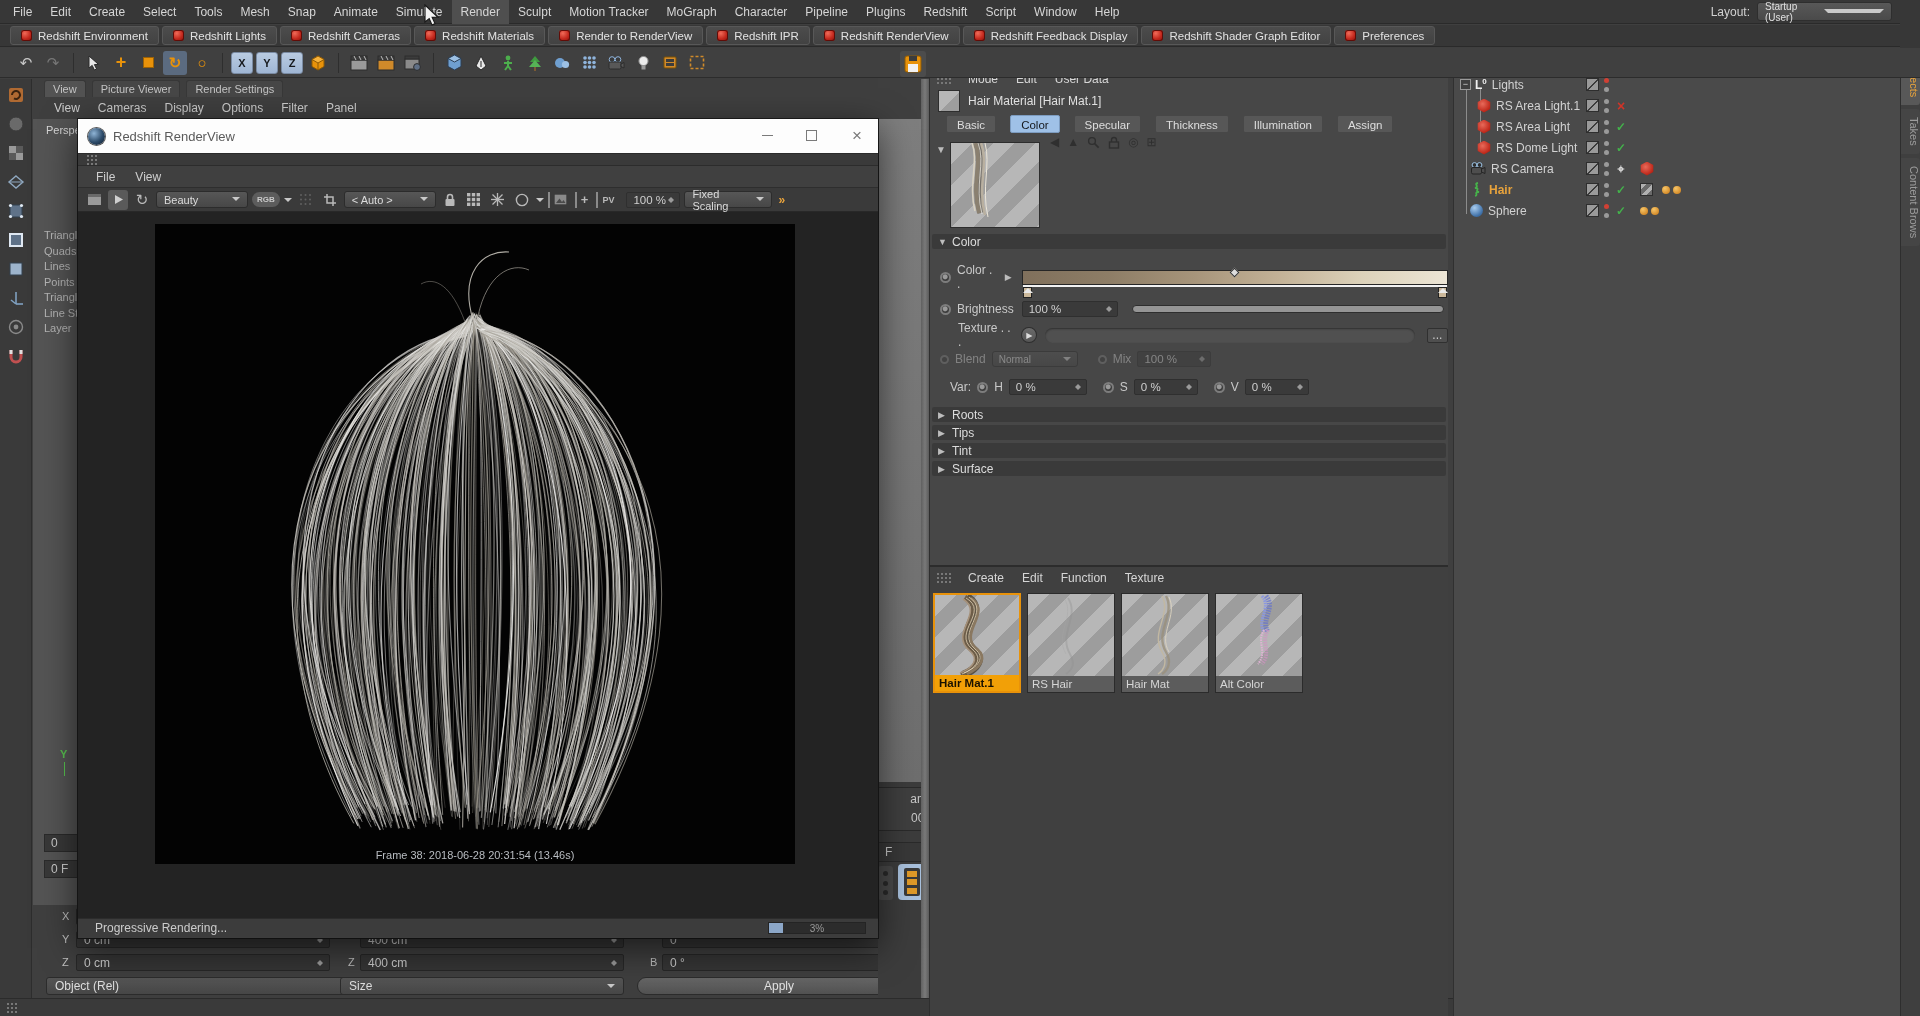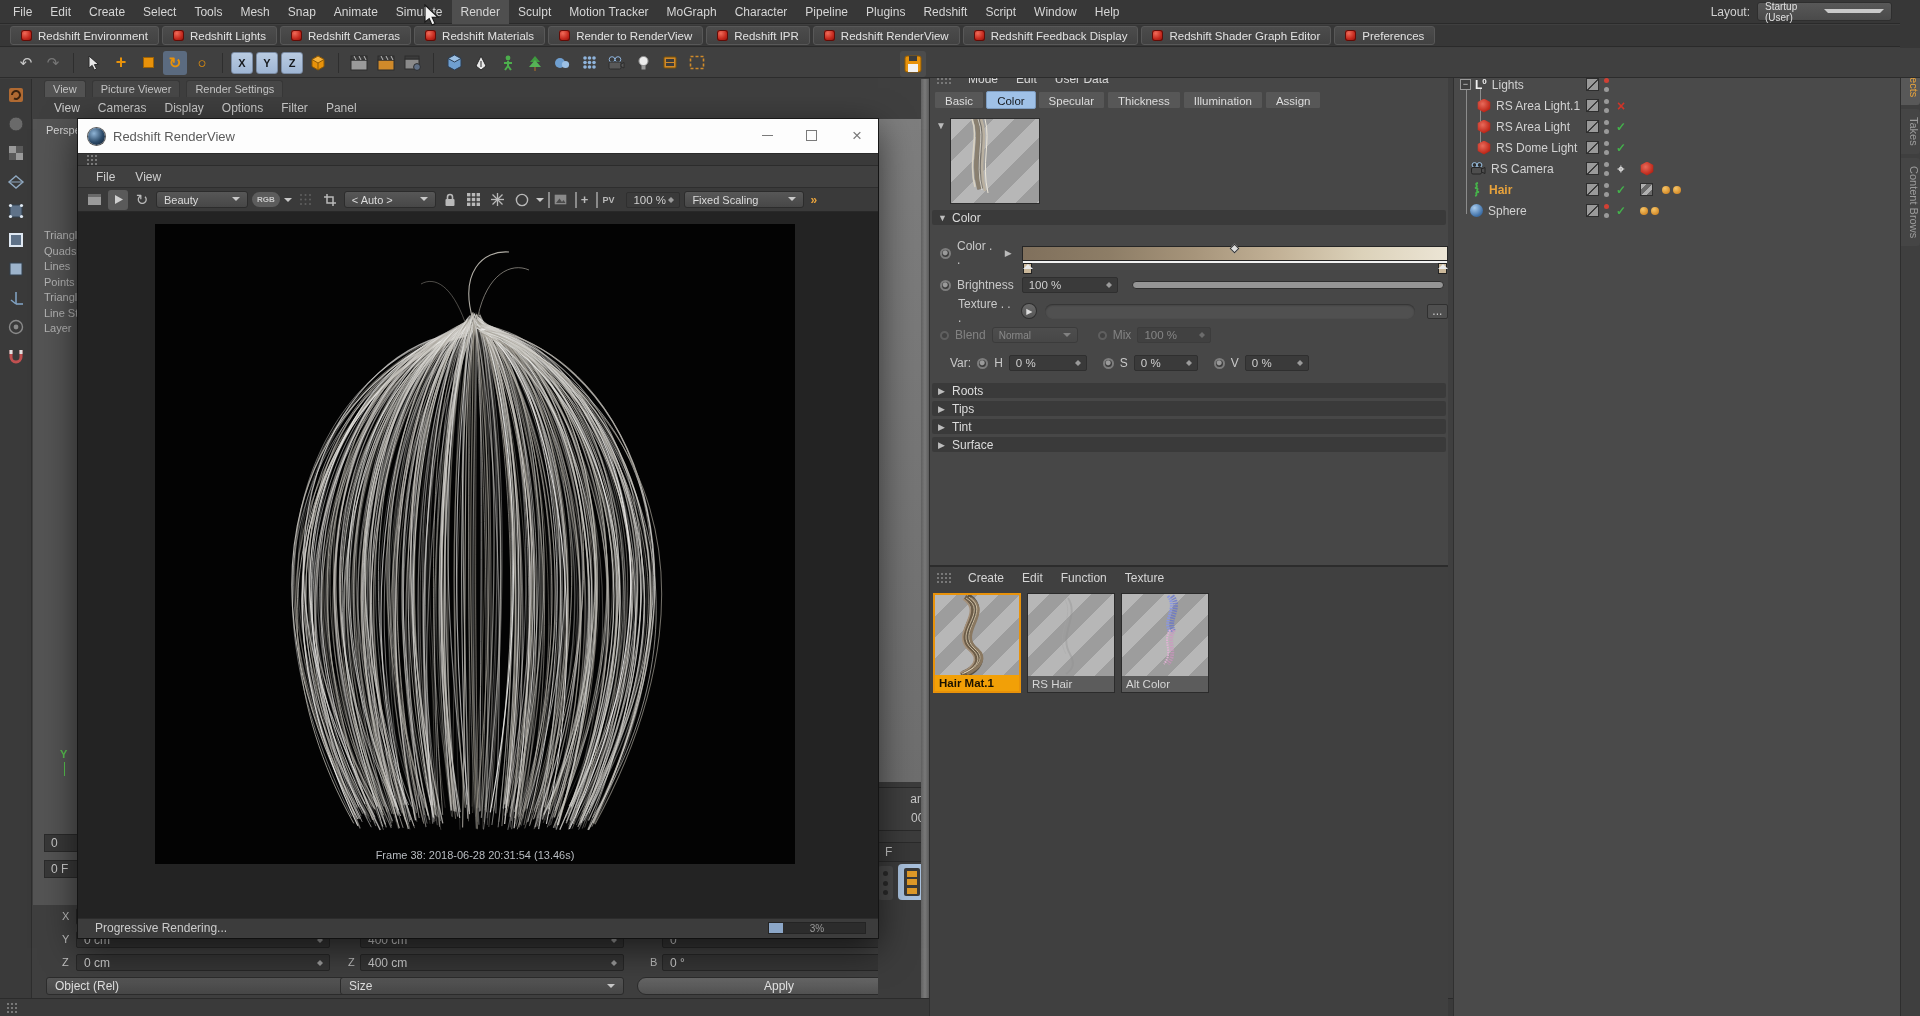--- a/index.html
+++ b/index.html
@@ -84,21 +84,21 @@
 .field .spin{margin-left:auto;}
 
 #attrs{left:929px;top:48px;width:519px;height:517px;background:#474747;z-index:4;border-left:1px solid #2e2e2e;}
 #attr-tabs{display:flex;height:20px;background:#3a3a3a;align-items:flex-end;padding-left:4px;gap:2px;}
 .attrtab{height:17px;padding:0 12px;line-height:17px;color:#9a9a9a;border-radius:3px 3px 0 0;}
 .attrtab.active{background:#4f4f4f;color:#e8a33c;}
 #attr-menu{height:21px;}
 #attr-title{display:flex;align-items:center;gap:8px;padding:2px 6px 2px 8px;height:24px;}
 #attr-title .thumb{width:22px;height:22px;border:1px solid #2e2e2e;}
 #attr-icons{position:absolute;left:120px;top:46px;display:flex;gap:8px;align-items:center;color:#3c3c3c;}
-#sec-tabs{display:flex;gap:2px;padding:2px 0 3px 4px;}
+#sec-tabs{display:flex;gap:14px;padding:2px 0 3px 4px;margin-left:12px;}
 .sectab{height:18px;line-height:18px;text-align:center;background:#575757;border:1px solid #474747;border-radius:2px;color:#dedede;font-size:11.5px;padding:0 10px;}
 .sectab.active{background:#9fc1e7;color:#15181c;border-color:#7d9cc0;}
 #preview-row{display:flex;padding:6px 0 4px 6px;gap:4px;}
 #preview-arrow{color:#bbb;font-size:10px;margin-top:2px;}
 #mat-preview{width:90px;height:86px;border:1px solid #2d2d2d;position:relative;overflow:hidden;}
 .sechead{height:15px;background:#3a3a3a;border-radius:2px;margin:2px 2px 0 2px;display:flex;align-items:center;gap:6px;padding-left:6px;color:#dcdcdc;}
 .sechead .arr{font-size:9px;color:#bdbdbd;width:8px;}
 .arow{display:flex;align-items:center;position:relative;height:24px;padding-left:10px;gap:6px;}
 .radio{width:11px;height:11px;border-radius:50%;border:2px solid #7d7d7d;background:radial-gradient(circle at 45% 40%,#9a9a9a 0 2px,#3c3c3c 3px);flex:none;}
 .radio.off{background:#3c3c3c;}
@@ -596,20 +596,38 @@
   <span class="attrtab active">Attributes</span>
       <span class="attrtab">Layers</span>
     </div>
   <div class="pmenu" id="attr-menu">
     <span class="grip"></span>
 
   <span>Mode</span>
       <span>Edit</span>
       <span>User Data</span>
     </div>
+  <div id="attr-title" style="position:relative;">
+    <span class="thumb stripebg"></span>
+    <span style="color:#e0e0e0;">Hair Material [Hair Mat.1]</span>
+    <span id="attr-icons">
+      <span style="color:#2f2f2f;">◀</span>
+      <span style="color:#2f2f2f;">▲</span>
+      <svg width="13" height="13" viewBox="0 0 13 13">
+          <circle cx="5" cy="5" r="3.4" fill="none" stroke="#2f2f2f" stroke-width="1.4"></circle>
+          <line x1="7.6" y1="7.6" x2="11.6" y2="11.6" stroke="#2f2f2f" stroke-width="1.6"></line>
+        </svg>
+      <svg width="12" height="13" viewBox="0 0 12 13">
+          <rect x="1.5" y="6" width="9" height="6" fill="none" stroke="#2f2f2f" stroke-width="1.4"></rect>
+          <path d="M3.5 6 V4 a2.5 2.5 0 0 1 5 0 V6" fill="none" stroke="#2f2f2f" stroke-width="1.4"></path>
+        </svg>
+      <span style="color:#2f2f2f;">◎</span>
+      <span style="color:#2f2f2f;">⊞</span>
+    </span>
+  </div>
   <div id="sec-tabs">
 
   <span class="sectab">Basic</span>
       <span class="sectab active">Color</span>
       <span class="sectab">Specular</span>
       <span class="sectab">Thickness</span>
       <span class="sectab">Illumination</span>
       <span class="sectab">Assign</span>
     </div>
   <div id="preview-row">
@@ -739,20 +757,30 @@
       <span class="matlabel">Hair Mat.1</span>
     </div>
     <div class="mattile stripebg">
       <svg width="84" height="82" viewBox="0 0 84 82">
         <g fill="none" opacity=".35">
           <path d="M40 4 C52 22, 30 40, 42 60 C48 70, 44 76, 38 80" stroke="#8f8f8f" stroke-width="2"></path>
           <path d="M36 4 C48 22, 26 40, 38 60" stroke="#a5a5a5" stroke-width="1"></path>
         </g>
       </svg>
       <span class="matlabel">RS Hair</span>
+    </div>
+    <div class="mattile stripebg">
+      <svg width="84" height="82" viewBox="0 0 84 82">
+        <g fill="none">
+          <path d="M44 2 C54 20, 32 38, 44 58 C50 68, 46 76, 40 80" stroke="#9a907c" stroke-width="2.4" opacity=".8"></path>
+          <path d="M40 2 C50 20, 28 38, 40 58 C46 68, 42 76, 36 80" stroke="#c2b8a2" stroke-width="1.4"></path>
+          <path d="M47 3 C56 22, 36 40, 47 58" stroke="#ddd4c0" stroke-width=".9"></path>
+        </g>
+      </svg>
+      <span class="matlabel">Hair Mat</span>
     </div>
     <div class="mattile stripebg">
       <svg width="84" height="82" viewBox="0 0 84 82">
         <g fill="none">
           <path d="M50 2 C60 14, 44 26, 52 38" stroke="#5f6fd0" stroke-width="5" opacity=".7" stroke-dasharray="1.5 1"></path>
           <path d="M46 2 C56 14, 40 26, 48 38" stroke="#8a97e2" stroke-width="3" stroke-dasharray="1.5 1"></path>
           <path d="M52 36 C44 48, 56 58, 46 70" stroke="#d093c2" stroke-width="4" opacity=".7" stroke-dasharray="1.5 1"></path>
           <path d="M48 36 C40 48, 52 58, 42 70" stroke="#e0b2d4" stroke-width="2" stroke-dasharray="1.5 1"></path>
         </g>
       </svg>
@@ -995,21 +1023,21 @@
           <rect x="0.7" y="0.7" width="11.6" height="9.6" fill="#8a8a8a"></rect>
           <polygon points="2,9 5.5,4.5 8,8 9.5,6 11.5,9" fill="#4a4a4a"></polygon>
         </svg>
     </span>
     <span class="pvbox" style="font-size:13px;">+</span>
     <span class="pvbox">PV</span>
     <div class="field" style="width:54px;margin-left:4px;">
         <span>100 %</span>
         <span class="spin"></span>
       </div>
-    <div class="rvdd" style="width:120px;">
+    <div class="rvdd" style="width:88px;">
         <span>Fixed Scaling</span>
         <span class="caret"></span>
       </div>
     <span style="color:#e8a33c;font-weight:bold;margin-left:2px;">»</span>
   </div>
   <div id="rv-canvas">
     <div id="render-img">
       <svg id="hairball" width="640" height="640" viewBox="0 0 640 640">
           <path d="M 312.0 108.5 C 184.4 123.4, 56.7 316.8, 205.4 594.0" stroke="hsl(42,7%,82%)" stroke-width="0.85" fill="none" opacity="0.56"></path>
           <path d="M 308.7 109.7 C 188.1 127.5, 64.1 328.2, 205.8 595.4" stroke="hsl(42,7%,68%)" stroke-width="0.96" fill="none" opacity="0.33"></path>

